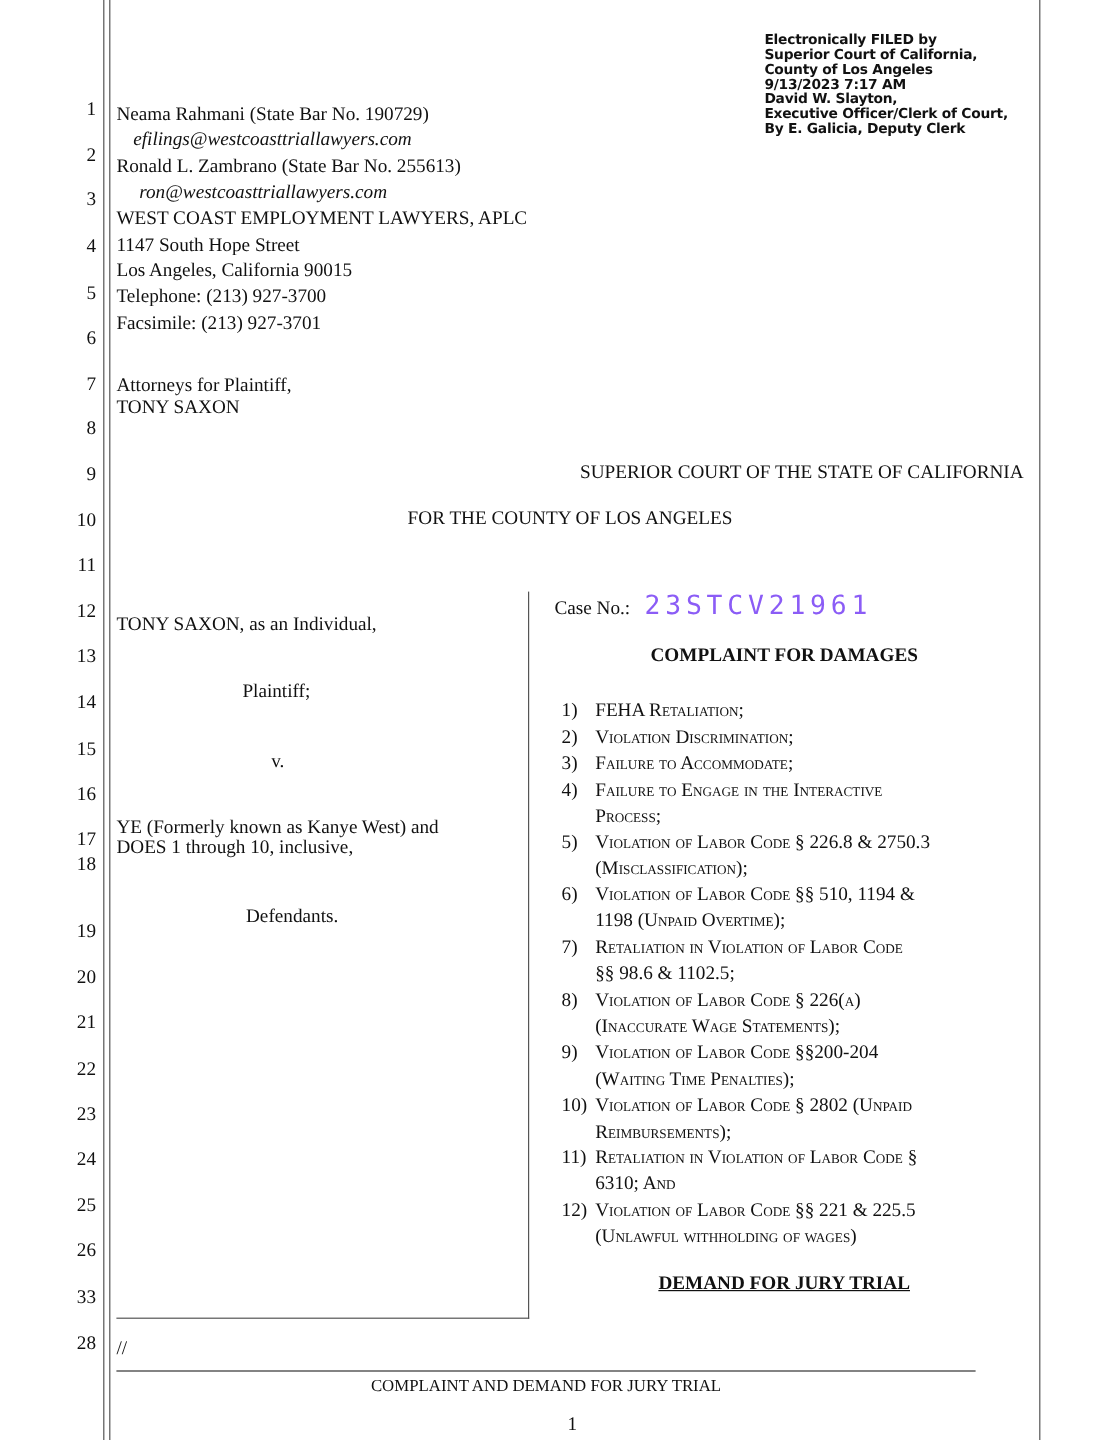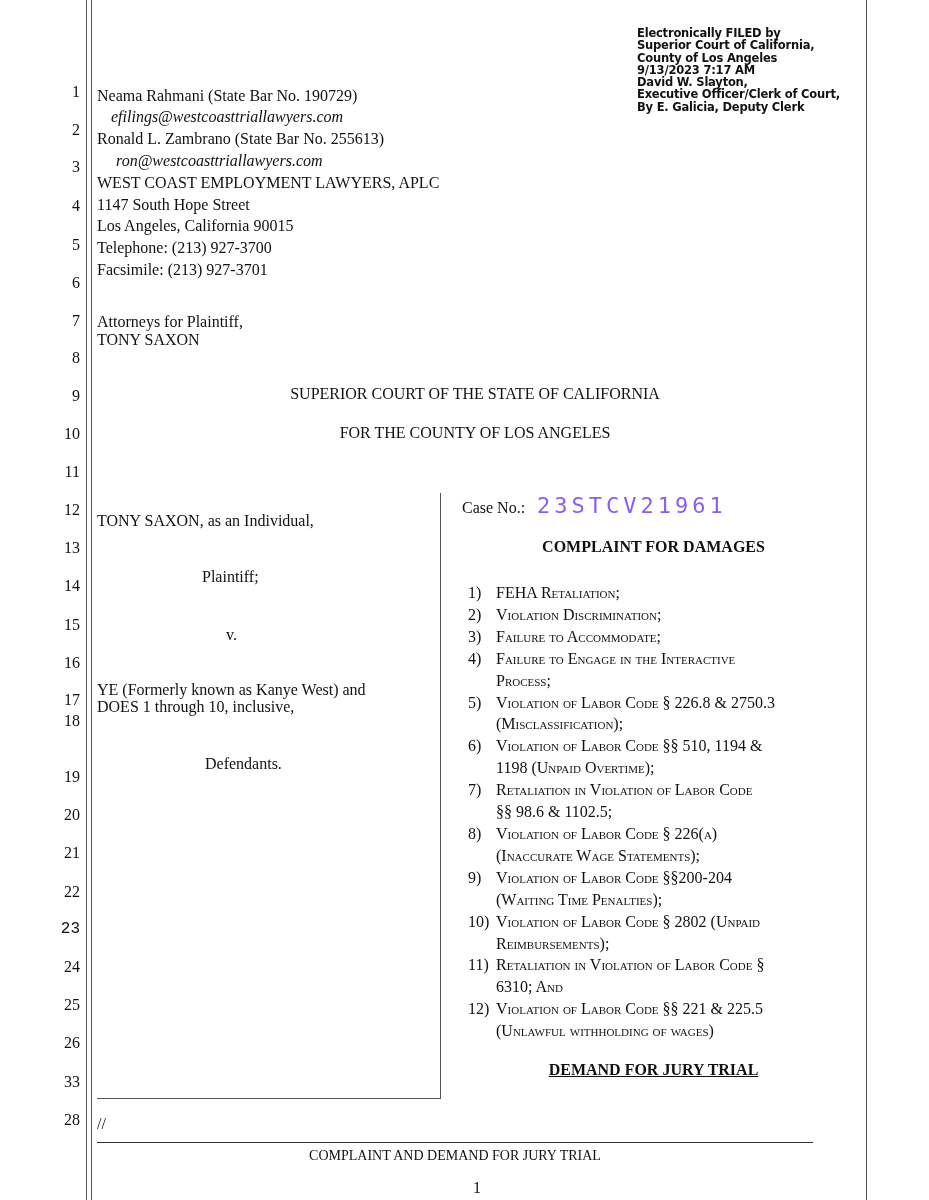--- a/index.html
+++ b/index.html
@@ -43,21 +43,21 @@
     <div class="ln" style="top: 539px;">13</div>
     <div class="ln" style="top: 577px;">14</div>
     <div class="ln" style="top: 616px;">15</div>
     <div class="ln" style="top: 654px;">16</div>
     <div class="ln" style="top: 691px;">17</div>
     <div class="ln" style="top: 712px;">18</div>
     <div class="ln" style="top: 768px;">19</div>
     <div class="ln" style="top: 806px;">20</div>
     <div class="ln" style="top: 844px;">21</div>
     <div class="ln" style="top: 883px;">22</div>
-    <div class="ln" style="top: 920px; font-family: Liberation Mono, monospace;">23</div>
+    <div class="ln" style="top: 920px;">23</div>
     <div class="ln" style="top: 958px;">24</div>
     <div class="ln" style="top: 996px;">25</div>
     <div class="ln" style="top: 1034px;">26</div>
     <div class="ln" style="top: 1073px;">33</div>
     <div class="ln" style="top: 1111px;">28</div>
   </div>
 
 <div class="stamp">
   <div>Electronically FILED by</div>
   <div>Superior Court of California,</div>
@@ -73,21 +73,21 @@
 <div class="t" style="left:97px;top:130px">Ronald L. Zambrano (State Bar No. 255613)</div>
 <div class="t it" style="left:116px;top:152px">ron@westcoasttriallawyers.com</div>
 <div class="t" style="left:97px;top:174px">WEST COAST EMPLOYMENT LAWYERS, APLC</div>
 <div class="t" style="left:97px;top:196px">1147 South Hope Street</div>
 <div class="t" style="left:97px;top:217px">Los Angeles, California 90015</div>
 <div class="t" style="left:97px;top:239px">Telephone: (213) 927-3700</div>
 <div class="t" style="left:97px;top:261px">Facsimile: (213) 927-3701</div>
 <div class="t" style="left:97px;top:313px">Attorneys for Plaintiff,</div>
 <div class="t" style="left:97px;top:331px">TONY SAXON</div>
 
-<div class="t" style="left:97px;width:756px;text-align:center;top:385px">SUPERIOR COURT OF THE STATE OF CALIFORNIA</div>
+<div class="t" style="left:97px;width:756px;text-align:right;top:385px">SUPERIOR COURT OF THE STATE OF CALIFORNIA</div>
 <div class="t" style="left:97px;width:756px;text-align:center;top:424px">FOR THE COUNTY OF LOS ANGELES</div>
 
 <div class="caption-right-border"></div>
 <div class="caption-bottom"></div>
 <div class="t" style="left:97px;top:512px">TONY SAXON, as an Individual,</div>
 <div class="t" style="left:202px;top:568px">Plaintiff;</div>
 <div class="t" style="left:226px;top:626px">v.</div>
 <div class="t" style="left:97px;top:681px">YE (Formerly known as Kanye West) and</div>
 <div class="t" style="left:97px;top:698px">DOES 1 through 10, inclusive,</div>
 <div class="t" style="left:205px;top:755px">Defendants.</div>

